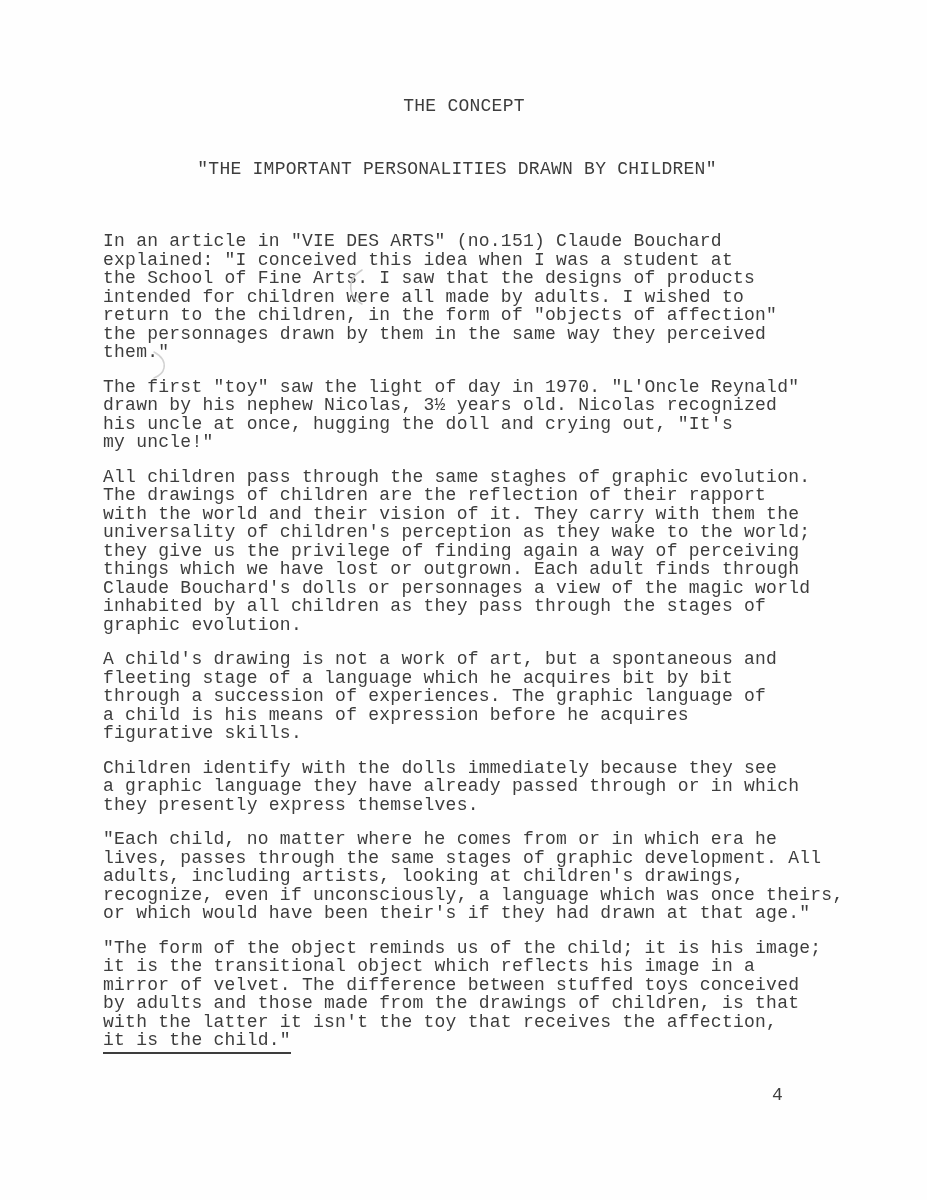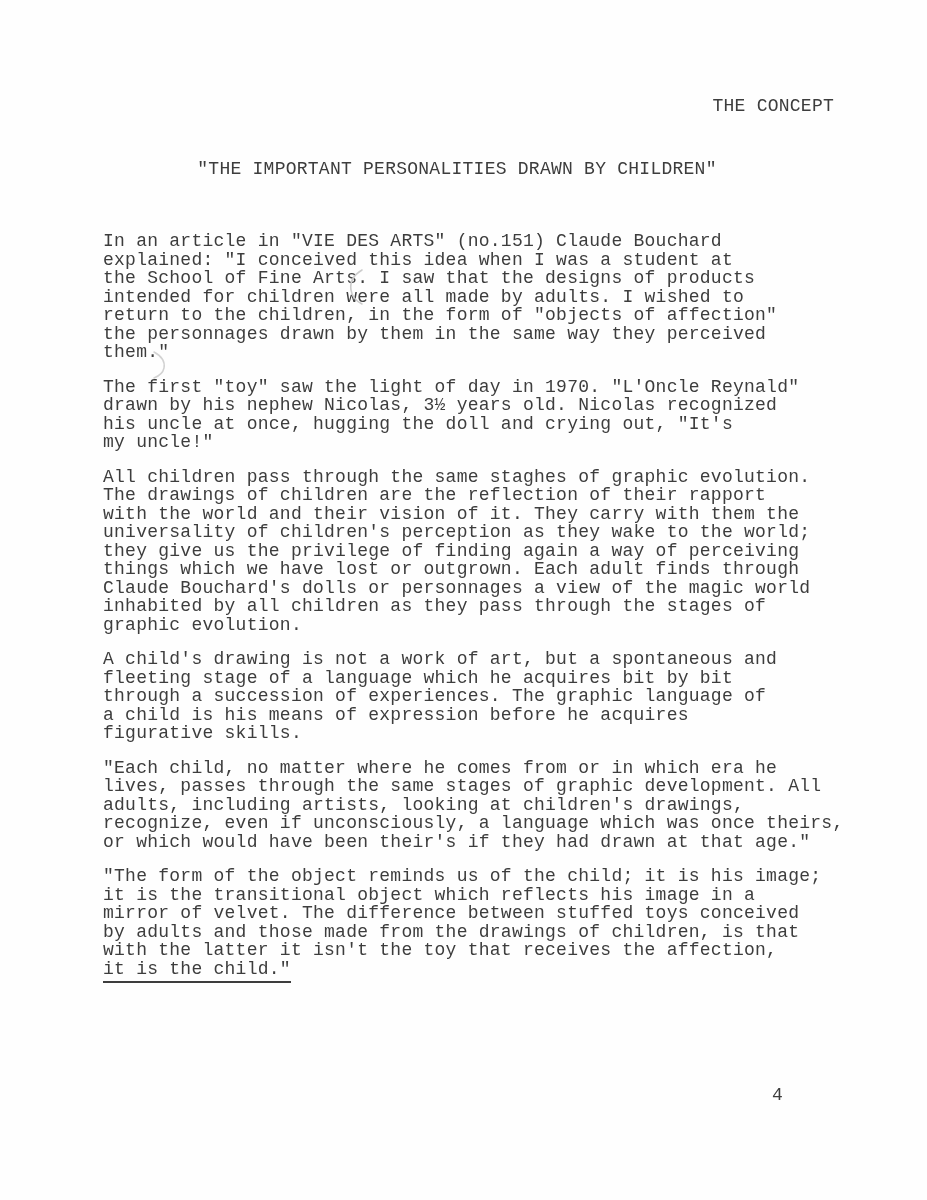--- a/index.html
+++ b/index.html
@@ -20,21 +20,21 @@
     letter-spacing: 0.25px;
     color: #3d3d3d;
     box-sizing: border-box;
     padding-top: 97px;
   }
   .content {
     margin-left: 103px;
     width: 740px;
   }
   .doc-title {
-    text-align: right;
+    text-align: center;
     white-space: pre;
     transform: translateX(-9px);
   }
   .doc-subtitle {
     text-align: center;
     white-space: pre;
     margin-top: 44px;
     transform: translateX(-16px);
   }
   .doc-body {
@@ -88,20 +88,23 @@
 they give us the privilege of finding again a way of perceiving
 things which we have lost or outgrown. Each adult finds through
 Claude Bouchard's dolls or personnages a view of the magic world
 inhabited by all children as they pass through the stages of
 graphic evolution.</div>
         <div class="paragraph">A child's drawing is not a work of art, but a spontaneous and
 fleeting stage of a language which he acquires bit by bit
 through a succession of experiences. The graphic language of
 a child is his means of expression before he acquires
 figurative skills.</div>
+        <div class="paragraph">Children identify with the dolls immediately because they see
+a graphic language they have already passed through or in which
+they presently express themselves.</div>
         <div class="paragraph">"Each child, no matter where he comes from or in which era he
 lives, passes through the same stages of graphic development. All
 adults, including artists, looking at children's drawings,
 recognize, even if unconsciously, a language which was once theirs,
 or which would have been their's if they had drawn at that age."</div>
         <div class="paragraph">"The form of the object reminds us of the child; it is his image;
 it is the transitional object which reflects his image in a
 mirror of velvet. The difference between stuffed toys conceived
 by adults and those made from the drawings of children, is that
 with the latter it isn't the toy that receives the affection,

